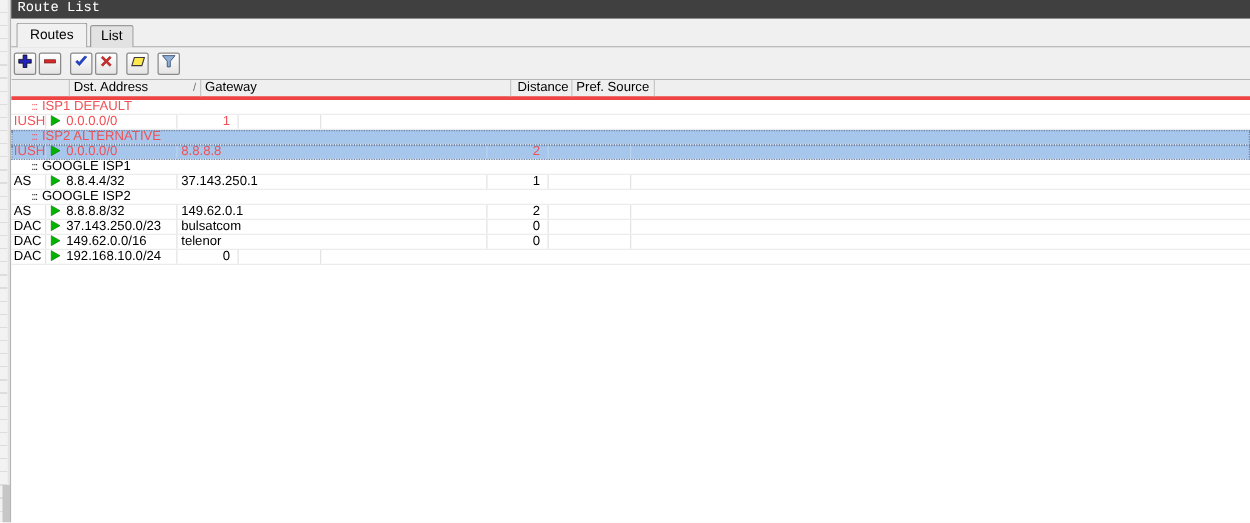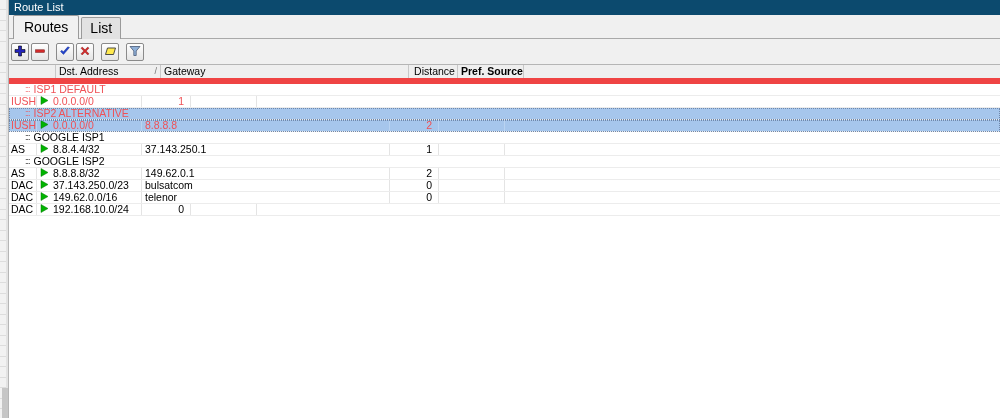--- a/index.html
+++ b/index.html
@@ -10,41 +10,41 @@
   
   .left-strip { position:absolute; left:0; top:0; width:8px; height:418px;
     background:repeating-linear-gradient(to bottom,#f2f2f2 0px,#f2f2f2 9.5px,#dddddd 9.5px,#dddddd 10.5px);
     border-right:2px solid #e3e3e3; }
   .left-strip .strip-bottom { position:absolute; left:2px; bottom:0; width:6px; height:30px; background:#c6c6c6; }
 
   
   .window { position:absolute; left:8px; top:0; width:992px; height:418px;
     background:#f0f0f0; border-left:1px solid #b5b5b5; display:flex; flex-direction:column; }
 
-  .titlebar { height:15px; background:#0c4a6e; color:#ffffff; font-size:11px;
-    line-height:15px; padding-left:5px; flex:0 0 15px; }
+  .titlebar { height:15px; background:#404040; color:#ffffff; font-size:11px;
+    line-height:15px; padding-left:5px; flex:0 0 15px;font-family:Liberation Mono, monospace; }
 
   .tabbar { flex:0 0 23px; display:flex; align-items:flex-end; padding-left:4px;
     border-bottom:1px solid #a9a9a9; background:#f0f0f0; }
-  .tab { font-size:14px; color:#000; border:1px solid #9a9a9a; border-bottom:none;
+  .tab { font-size:11px; color:#000; border:1px solid #9a9a9a; border-bottom:none;
     border-radius:2px 2px 0 0; margin-bottom:-1px; background:#e2e2e2; padding:2px 8px 3px; margin-right:2px; }
   .tab.active { background:#f1f1f1; padding:3px 10px 4px; position:relative; z-index:2; }
 
   .toolbar { flex:0 0 25px; display:flex; align-items:center; padding-left:2px; background:#f0f0f0; }
   .tbtn { width:18px; height:18px; border:1px solid #8a8a8a; border-radius:2px;
     background:linear-gradient(#ffffff,#e4e4e4); display:flex; align-items:center; justify-content:center; }
   .gap2 { margin-right:2px; } .gap8 { margin-right:7px; }
 
   
   .table { flex:1 1 auto; background:#ffffff; display:flex; flex-direction:column; overflow:hidden; }
   .thead { flex:0 0 15px; display:flex; background:#efefef; border-top:1px solid #b5b5b5;
-    border-bottom:6px solid #ef4444; font-size:10.5px; color:#000; line-height:13px; }
+    border-bottom:3px solid #ef4444; font-size:10.5px; color:#000; line-height:13px; }
   .th { border-right:1px solid #c8c8c8; padding-left:3px; white-space:nowrap; overflow:hidden; }
   .th-flags { width:47px; } .th-dst { width:105px; display:flex; justify-content:space-between; }
-  .th-gw { width:248px; } .th-dist { width:49px;text-align:center; } .th-pref { width:66px;font-weight:bold; }
+  .th-gw { width:248px; } .th-dist { width:49px;text-align:center; } .th-pref { width:66px; }
   .th-fill { flex:1 1 auto; border-right:none; }
   .sort-mark { color:#777; font-size:9px; padding-right:3px; }
 
   .rows { flex:1 1 auto; }
   .row { height:12px; line-height:11px; font-size:10.5px; color:#000; display:flex;
     border-bottom:1px solid #ececec; white-space:nowrap; }
   .row.red { color:#ef5156; }
   .row.selected { background:#a6c6ec; outline:1px dotted #7088aa; outline-offset:-1px; }
   .cell { overflow:hidden; border-right:1px solid #e4e4e4; }
   .row.selected .cell { border-right-color:#b9d3f1; }

